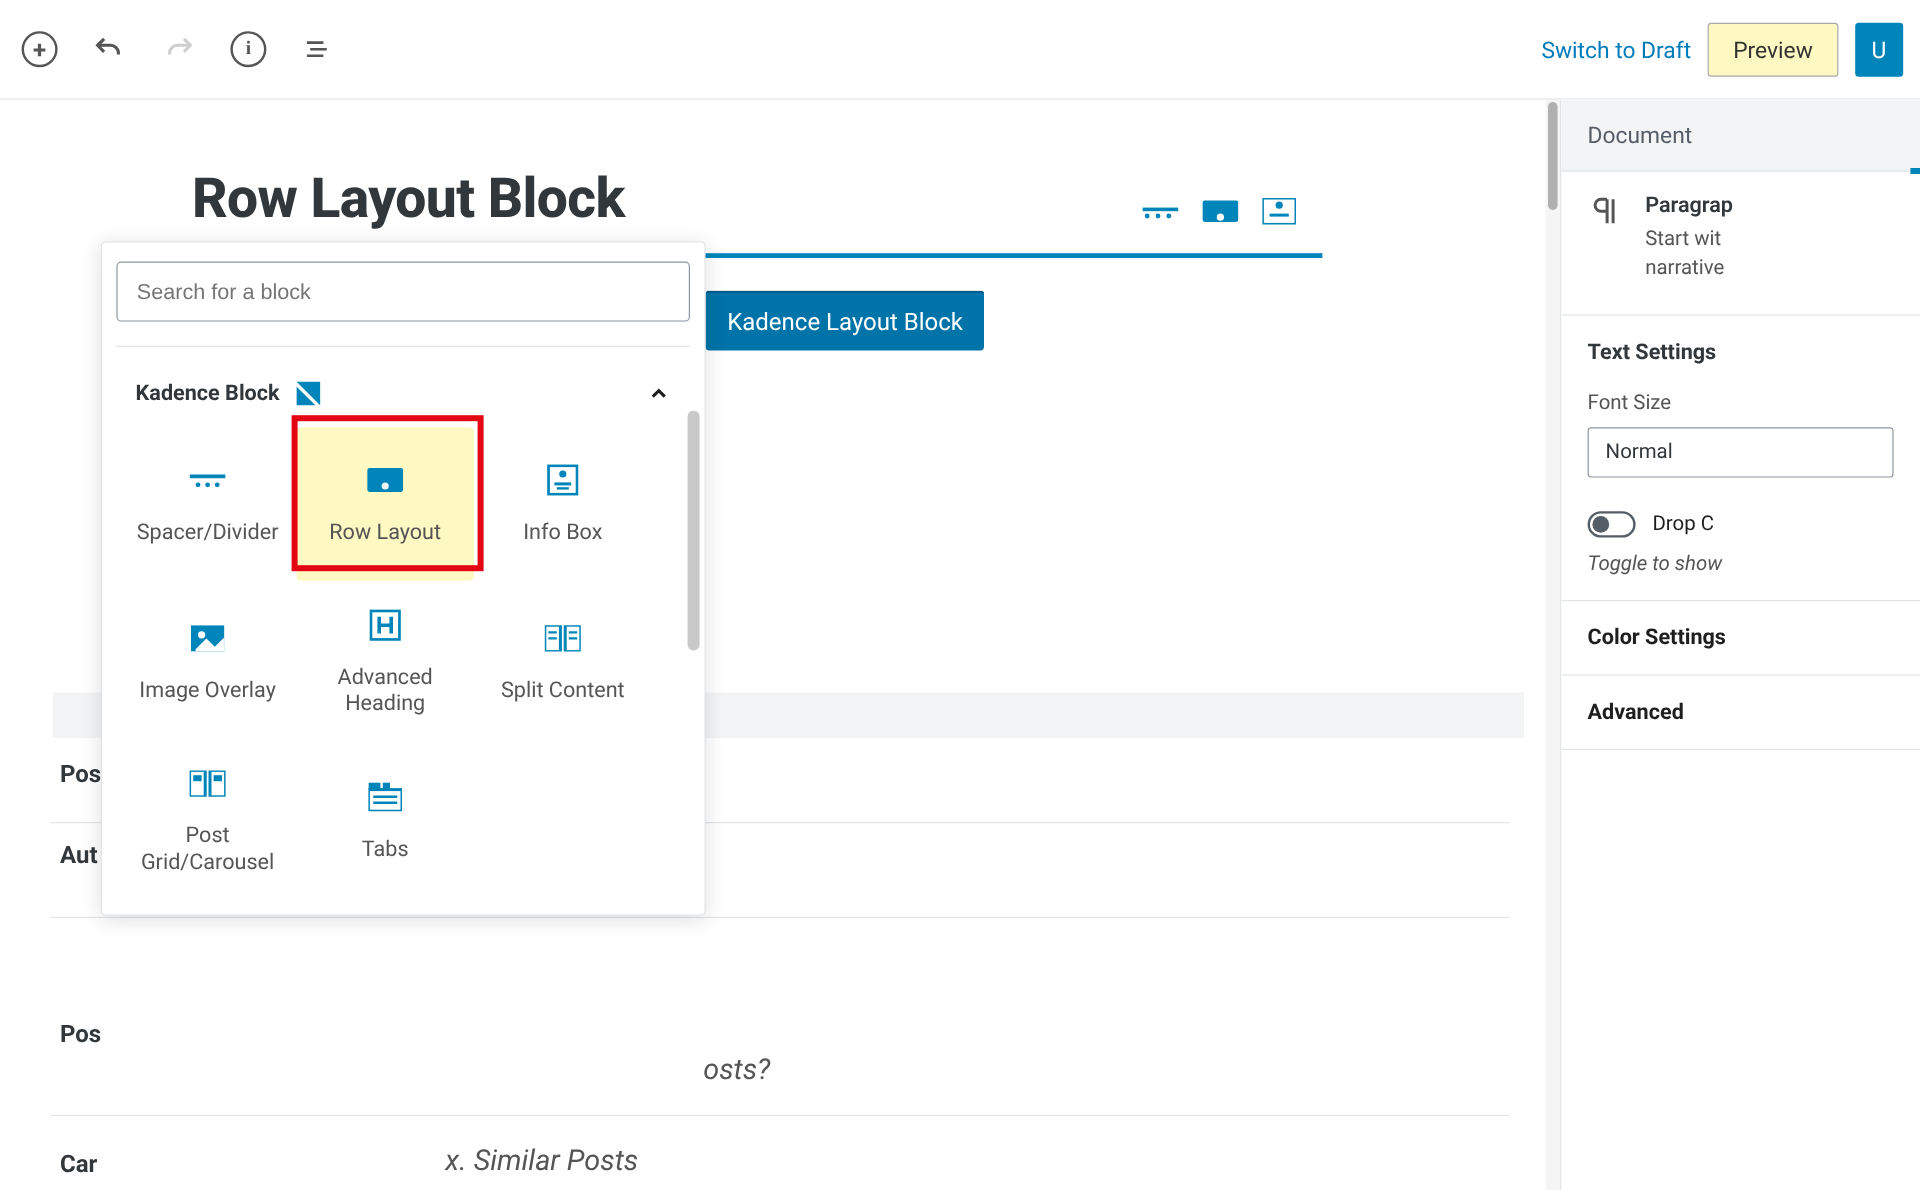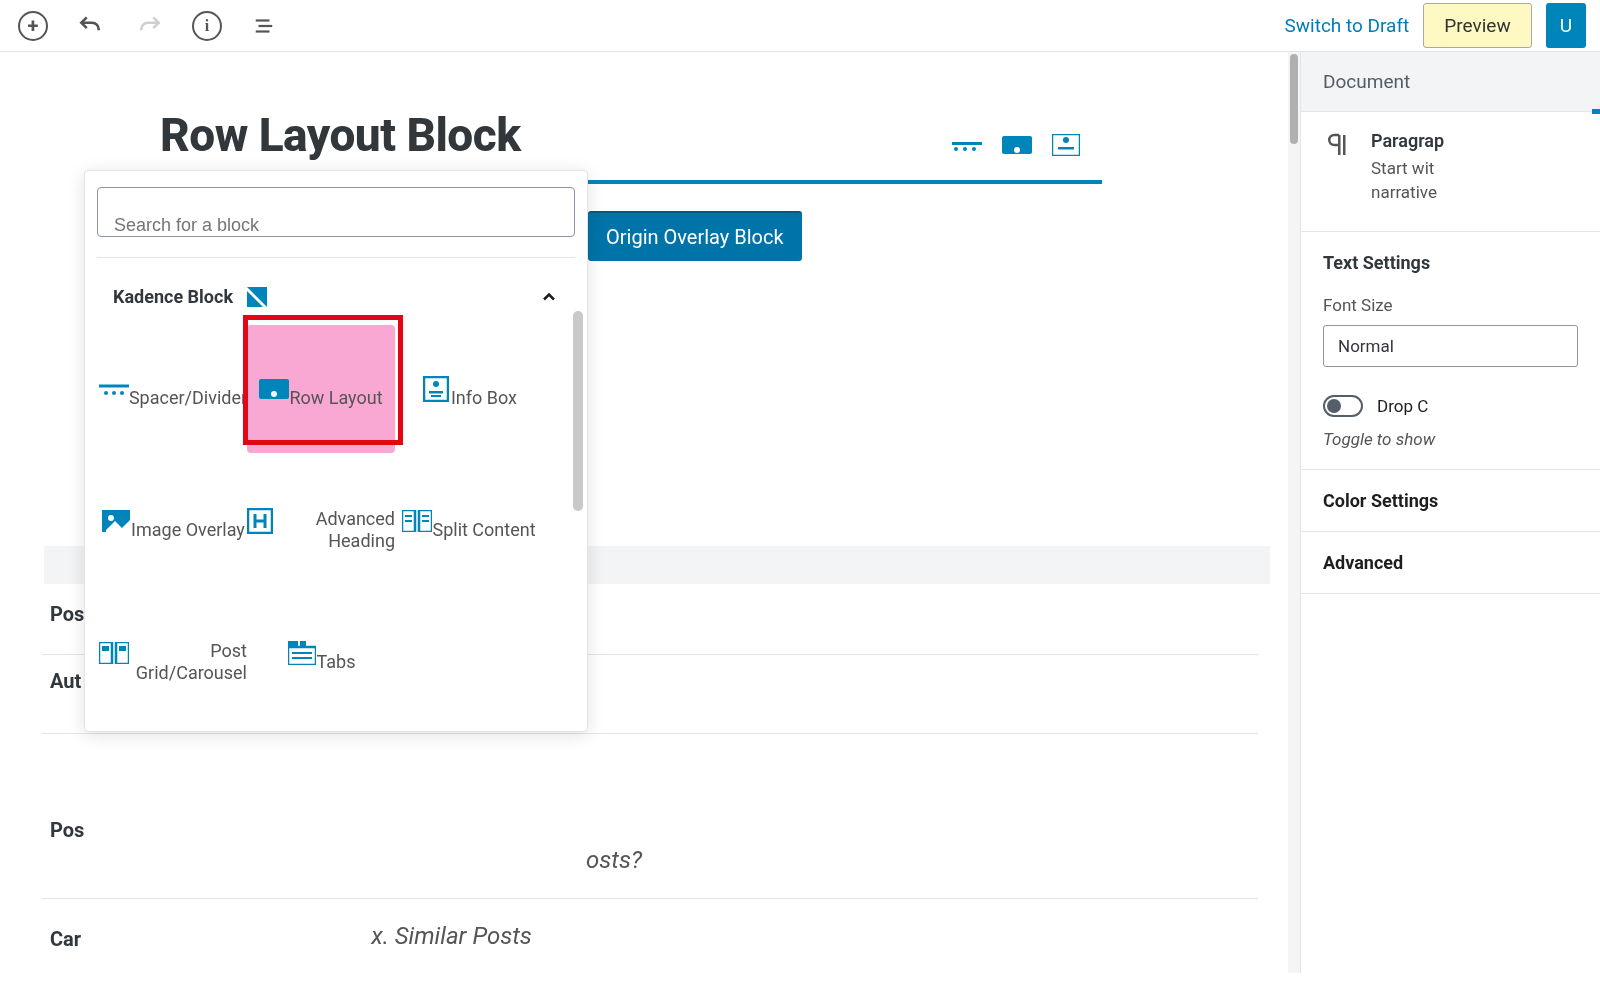--- a/index.html
+++ b/index.html
@@ -5,21 +5,21 @@
   * { box-sizing: border-box; margin: 0; padding: 0; }
   body {
     font-family: -apple-system, BlinkMacSystemFont, "Segoe UI", Roboto, Helvetica, Arial, sans-serif;
     font-size: 15px;
     color: #1e1e1e;
     background: #fff;
     overflow: hidden;
   }
   
   .top-toolbar {
-    height: 52px;
+    height: 83px;
     border-bottom: 1px solid #e2e4e7;
     display: flex;
     align-items: center;
     padding: 0 14px 0 18px;
   }
   .top-toolbar-left { display: flex; align-items: center; gap: 24px; }
   .top-toolbar-right { margin-left: auto; display: flex; align-items: center; gap: 14px; }
   .tb-icon-btn {
     width: 36px; height: 36px;
     display: flex; align-items: center; justify-content: center;
@@ -178,21 +178,21 @@
     background:#fff;
     border:1px solid #e2e4e7;
     border-radius:4px;
     box-shadow: 0 3px 18px rgba(0,0,0,0.12);
     z-index:50;
   }
   .ins-search {
     margin:16px 12px 0 12px;
     border:1px solid #8d96a0; border-radius:4px;
     height:50px;
-    display:flex; align-items:flex-end;
+    display:flex; align-items:center;
     padding:0 16px;
   }
   .ins-search input{
     border:none; outline:none; width:100%;
     font-size:18px; color:#555;
   }
   .ins-cat-hr { height:1px; background:#e2e4e7; margin:20px 12px 0 12px;}
   .ins-cat-head{
     display:flex; align-items:center; justify-content:space-between;
     padding: 28px 28px 4px 28px;
@@ -205,27 +205,27 @@
     overflow:hidden;
   }
   .ins-grid {
     margin: 14px 0px 18px 14px;
     display:grid;
     grid-template-columns: repeat(3, 148px);
     gap: 4px 0px;
   }
   .ins-cell{
     height:128px;
-    display:flex; flex-direction:row;
+    display:flex; flex-direction:column;
     align-items:center; justify-content:center;
     cursor:pointer;
-    text-align:right;
+    text-align:center;
     border-radius:4px;
   }
-  .ins-cell.selected{ background:#f9a8d4;}
+  .ins-cell.selected{ background:#fef9c3;}
   .ins-cell-icon{ width:30px;height:30px; color:#0085ba; display:flex;align-items:center;justify-content:center;}
   .ins-cell-label{ margin-top:18px; font-size:18px; color:#555; line-height:1.25;}
   .red-box {
     position:absolute;
     border:5px solid #e30613;
     pointer-events:none;
   }
   .ins-scrollbar{
     position:absolute; right:4px; top:0;
     width:10px; height:200px;
@@ -288,21 +288,21 @@
           <rect x="0" y="2" width="30" height="18" rx="2" fill="#0085ba"></rect>
           <circle cx="15" cy="16" r="3" fill="#fff"></circle>
         </svg>
       <svg width="28" height="22">
           <rect x="0" y="0" width="28" height="22" fill="none" stroke="#0085ba" stroke-width="2.5"></rect>
           <circle cx="14" cy="6" r="3" fill="#0085ba"></circle>
           <rect x="6" y="13" width="16" height="2.5" fill="#0085ba"></rect>
         </svg>
     </div>
 
-    <div class="origin-btn">Origin Overlay Block</div>
+    <div class="origin-btn">Kadence Layout Block</div>
 
     <div class="partial-rows">
       <div class="gray-band"></div>
       <div class="partial-label">Pos</div>
       <div class="divider"></div>
       <div class="partial-label" style="padding-top:4px;padding-bottom:30px;">Aut</div>
       <div class="divider"></div>
       <div style="height:56px"></div>
       <div class="partial-label" style="padding-bottom:4px;">Pos</div>
       <div class="partial-text">osts?</div>

